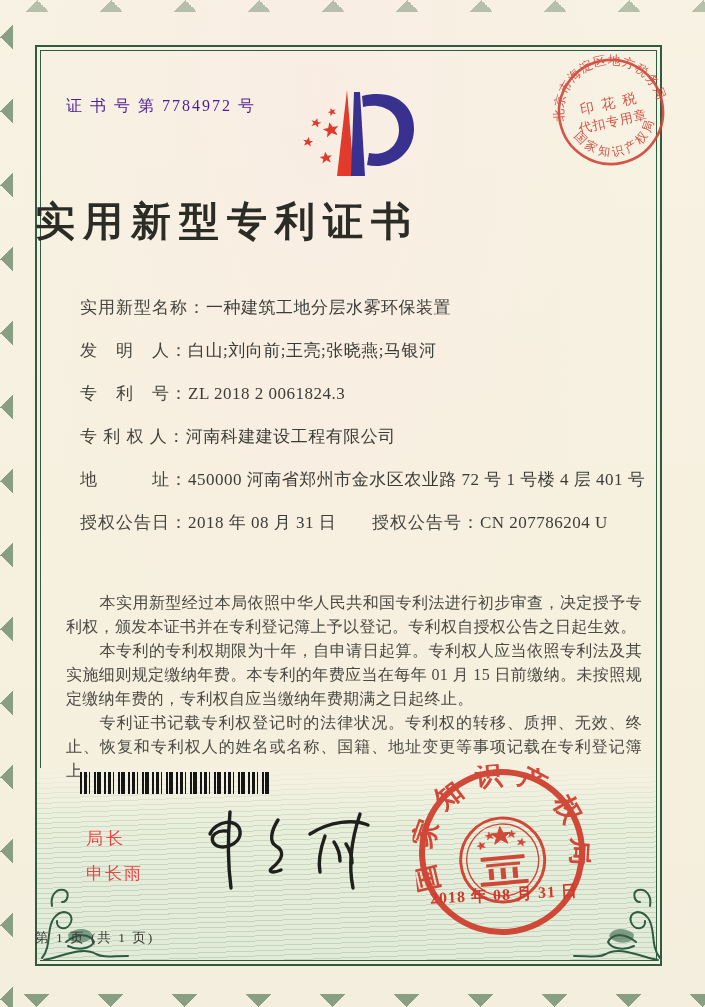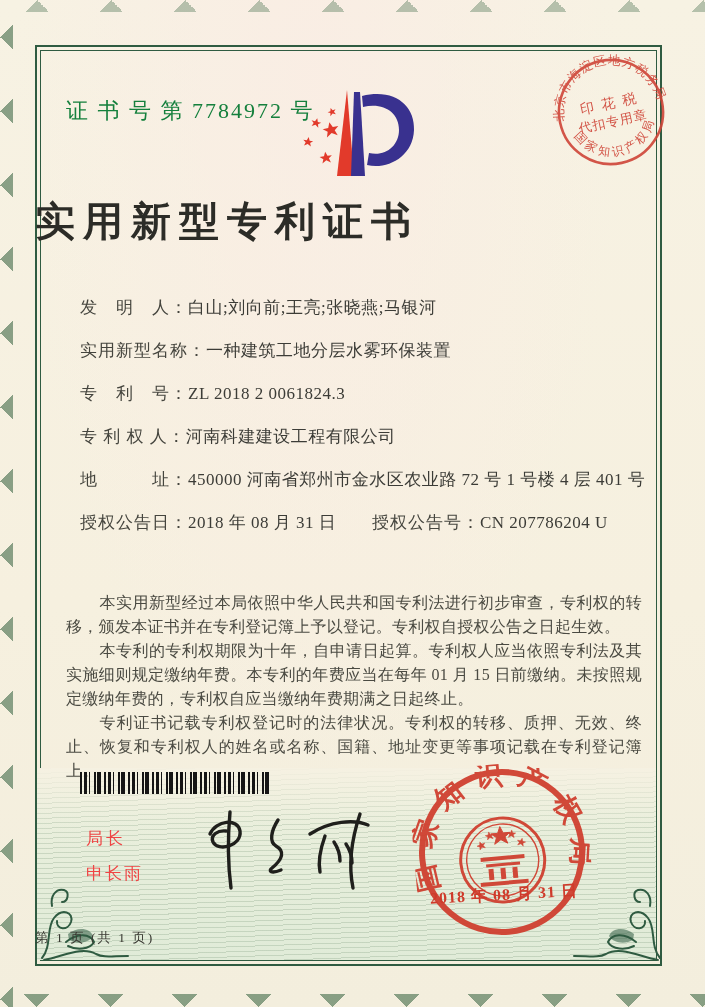--- a/index.html
+++ b/index.html
@@ -24,21 +24,21 @@
   .frame{position:absolute;left:35px;top:45px;width:623px;height:917px;
     border:2px solid #2f5b41;}
   .frame::before{content:'';position:absolute;inset:3px;border:1px solid #2f5b41;pointer-events:none;}
 
   .green-zone{position:absolute;left:37px;top:768px;width:619px;height:192px;
     background:
       linear-gradient(180deg, rgba(246,241,226,.95) 0, rgba(246,241,226,.1) 55px, rgba(0,0,0,0) 90px),
       repeating-linear-gradient(178deg, rgba(122,152,122,.28) 0 1px, rgba(0,0,0,0) 1px 5px),
       linear-gradient(180deg,#ecf0dd,#e0ebd8);}
 
-  .cert-no{position:absolute;left:66px;top:96px;font-size:22px;letter-spacing:2px;color:#15803d;}
+  .cert-no{position:absolute;left:66px;top:96px;font-size:16px;letter-spacing:2px;color:#4c1d95;}
   .logo{position:absolute;left:283px;top:80px;}
   .title{position:absolute;left:35px;top:194px;width:623px;text-align:left;
     font-size:40px;font-weight:700;letter-spacing:8px;color:#2c2c27;}
 
   .fields{position:absolute;left:80px;top:296px;width:560px;font-size:17px;}
   .frow{height:21px;margin-bottom:22px;position:relative;white-space:nowrap;}
   .frow .lab{letter-spacing:1px;color:#45453e;}
   .frow .val{color:#3c3c37;letter-spacing:.5px;}
   .grant-no{position:absolute;left:292px;top:0;}
 
@@ -130,44 +130,44 @@
     <textPath href="#taxBot" startOffset="50%" text-anchor="middle">国家知识产权局</textPath>
   </text>
   <text x="66" y="62" text-anchor="middle" font-size="14" fill="#cf4538" letter-spacing="2">印 花 税</text>
   <text x="66" y="80" text-anchor="middle" font-size="13" fill="#cf4538" letter-spacing="1">代扣专用章</text>
 </svg>
 
 <div class="title">实用新型专利证书</div>
 
 <div class="fields">
   <div class="frow">
+    <span class="lab">实用新型名称：</span><span class="val">一种建筑工地分层水雾环保装置</span>
+  </div>
+  <div class="frow">
     <span class="lab">发　明　人：</span><span class="val">白山;刘向前;王亮;张晓燕;马银河</span>
-  </div>
-  <div class="frow">
-    <span class="lab">实用新型名称：</span><span class="val">一种建筑工地分层水雾环保装置</span>
   </div>
   <div class="frow">
     <span class="lab">专　利　号：</span><span class="val">ZL 2018 2 0061824.3</span>
   </div>
   <div class="frow">
     <span class="lab">专 利 权 人：</span><span class="val">河南科建建设工程有限公司</span>
   </div>
   <div class="frow">
     <span class="lab">地　　　址：</span><span class="val">450000 河南省郑州市金水区农业路 72 号 1 号楼 4 层 401 号</span>
   </div>
   <div class="frow">
     <span class="lab">授权公告日：</span><span class="val">2018 年 08 月 31 日</span>
     <span class="grant-no">
       <span class="lab">授权公告号：</span><span class="val">CN 207786204 U</span>
     </span>
   </div>
 </div>
 
 <div class="paras">
-  <p>本实用新型经过本局依照中华人民共和国专利法进行初步审查，专利权的转移，颁发本证书并在专利登记簿上予以登记。专利权自授权公告之日起生效。</p>
+  <p>本实用新型经过本局依照中华人民共和国专利法进行初步审查，决定授予专利权，颁发本证书并在专利登记簿上予以登记。专利权自授权公告之日起生效。</p>
   <p>本专利的专利权期限为十年，自申请日起算。专利权人应当依照专利法及其实施细则规定缴纳年费。本专利的年费应当在每年 01 月 15 日前缴纳。未按照规定缴纳年费的，专利权自应当缴纳年费期满之日起终止。</p>
   <p>专利证书记载专利权登记时的法律状况。专利权的转移、质押、无效、终止、恢复和专利权人的姓名或名称、国籍、地址变更等事项记载在专利登记簿上。</p>
 </div>
 
 <div class="barcode"></div>
 
 <div class="director">
   <div>局长</div>
   <div class="name">申长雨</div>
 </div>

